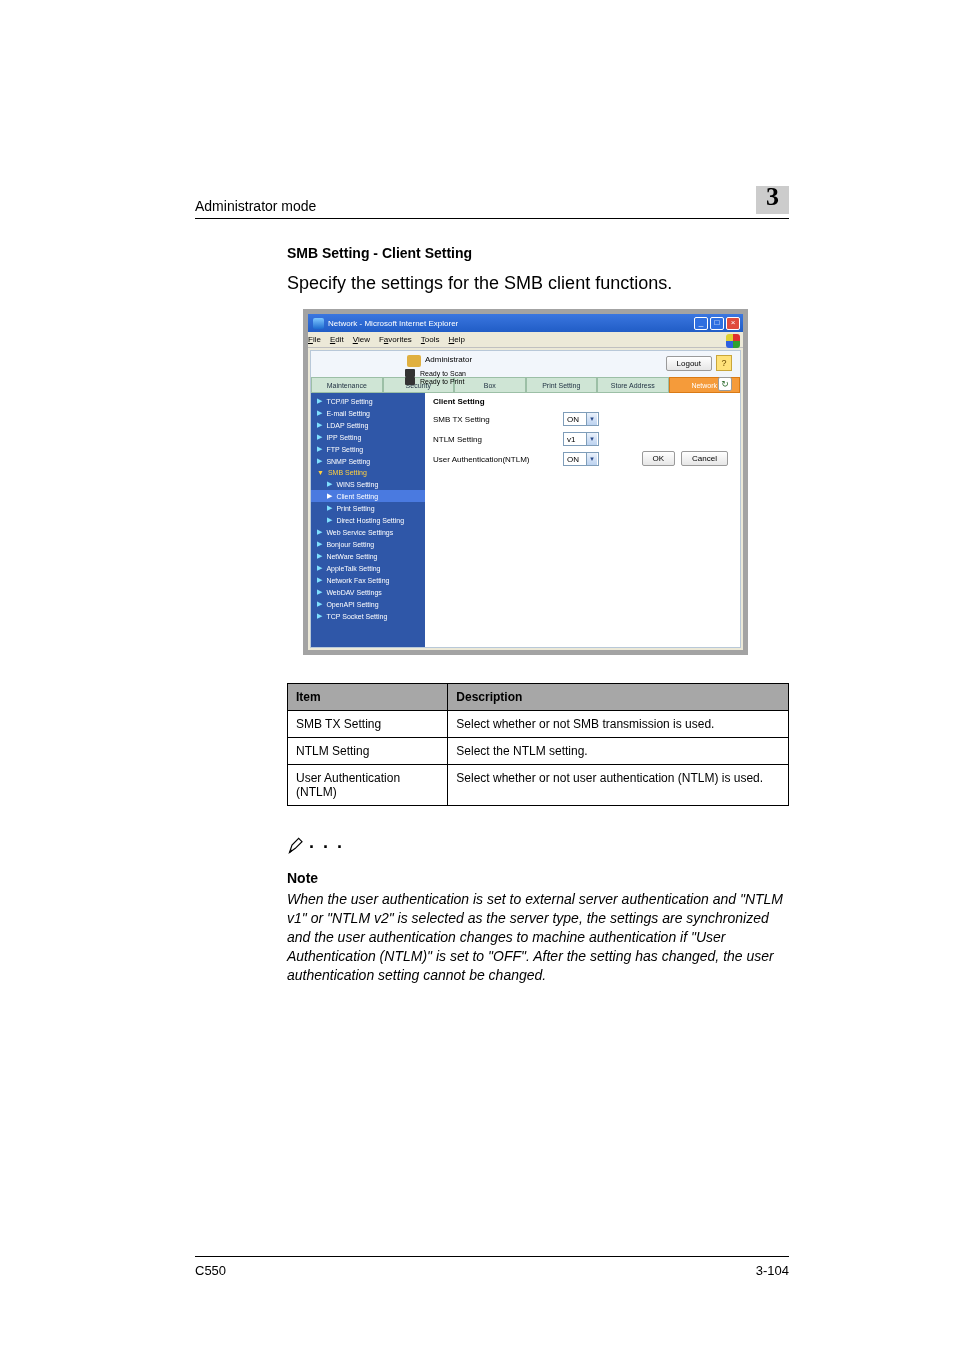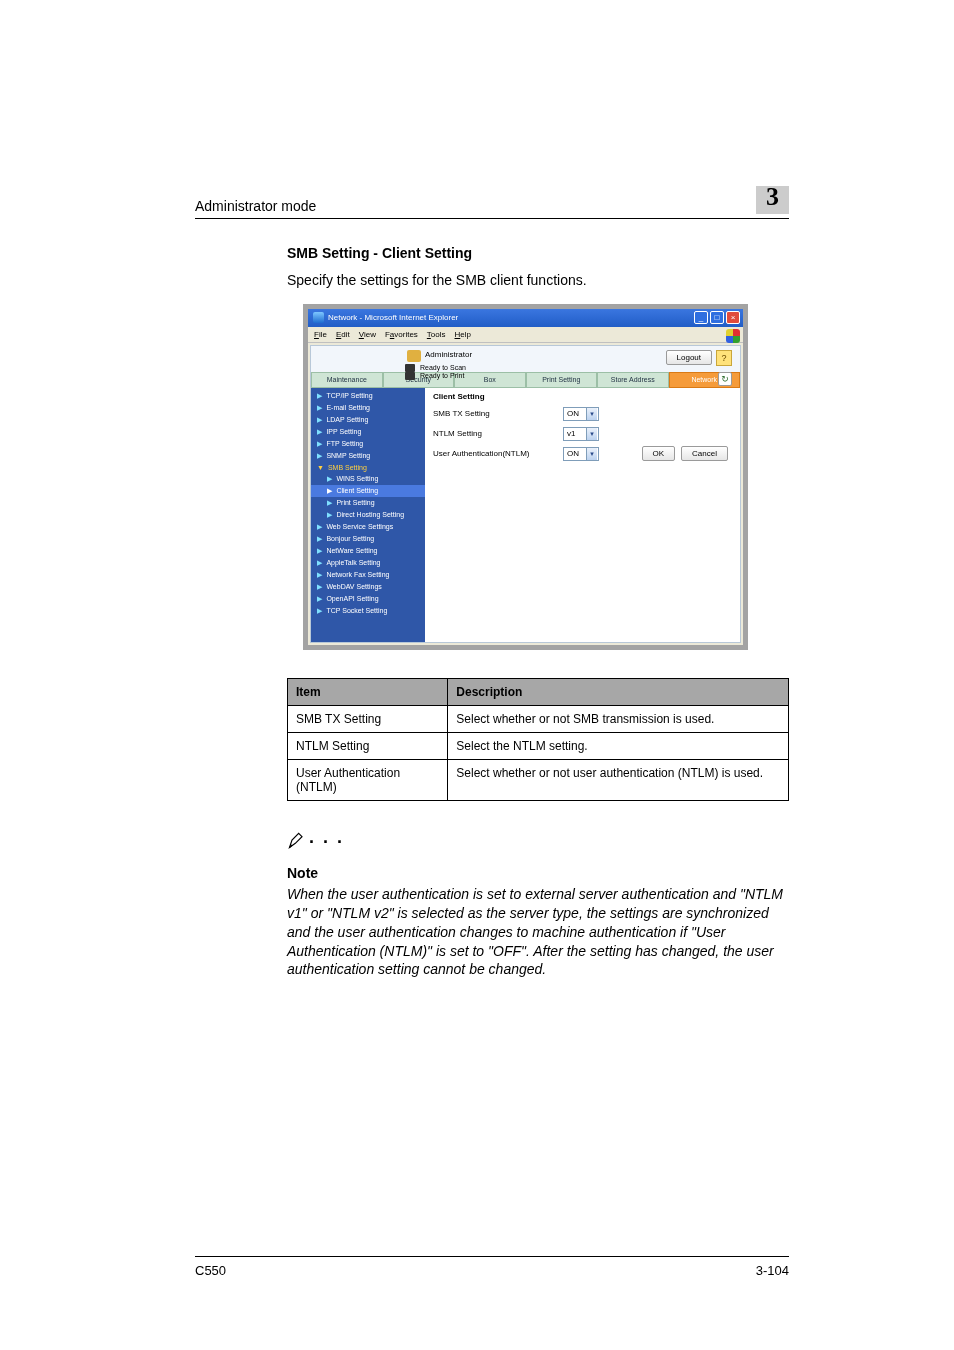--- a/index.html
+++ b/index.html
@@ -4,33 +4,33 @@
 <style>
   * { box-sizing: border-box; margin: 0; padding: 0; }
   html, body { width: 954px; height: 1350px; background: #fff; font-family: Arial, Helvetica, sans-serif; color: #000; }
   .page { padding: 150px 165px 0 195px; position: relative; }
   .header-row { display: flex; justify-content: space-between; align-items: flex-end; border-bottom: 1px solid #000; padding-bottom: 4px; margin-bottom: 26px; margin-top: 36px; }
   .header-left { font-size: 14px; color: #000; }
   .header-right { display:flex; align-items:center; }
   .chapter-box { background: #ccc; padding: 2px 10px 2px 10px; display:inline-flex; align-items:flex-end; height:28px; }
   .chapter-num { font-size: 26px; font-weight: bold; font-family: "Times New Roman", serif; }
   .section-title { font-size: 14px; font-weight: bold; margin: 0 0 10px 92px; }
-  .body-text { font-size: 14px; margin: 0 0 14px 92px; line-height: 1.35; }
+  .body-text { font-size: 18px; margin: 0 0 14px 92px; line-height: 1.35; }
 
   
   .shot { width: 445px; height: 346px; margin: 0 0 28px 108px; border: 5px solid #a3a3a3; background:#ece9d8; font-family: Tahoma, Arial, sans-serif; font-size: 8px; color:#000; position:relative; display:flex; flex-direction:column; }
   .titlebar { height: 18px; background: linear-gradient(#3a76e0,#215dc6); color:#fff; display:flex; align-items:center; justify-content:space-between; padding:0 3px 0 5px; }
   .titlebar .t-left { display:flex; align-items:center; gap:4px; }
   .ie-icon { width:11px; height:11px; background: linear-gradient(#7ec7ff,#1e6cd0); border-radius:2px; display:inline-block; }
   .titlebtns { display:flex; gap:2px; }
   .tb { width:14px; height:13px; border:1px solid #fff; display:flex; align-items:center; justify-content:center; color:#fff; font-size:8px; line-height:1; border-radius:2px; }
   .tb.min { background:#2f6fe0; }
   .tb.max { background:#2f6fe0; }
   .tb.close { background:#e04b3c; }
-  .menubar { height:16px; background:#ece9d8; display:flex; align-items:center; gap:9px; padding:0 6px; border-bottom:1px solid #c0c0c0; }
+  .menubar { height:16px; background:#ece9d8; display:flex; align-items:center; gap:9px; padding:0 0; border-bottom:1px solid #c0c0c0; }
   .menubar span { }
   .mb-u { text-decoration: underline; }
   .ie-flag { width:14px; height:14px; position:absolute; right:3px; top:20px; background: conic-gradient(#e03030 0 25%, #30a030 0 50%, #3060e0 0 75%, #e0d030 0 100%); border-radius:3px; }
 
   .shot-body { flex:1; background:#fff; margin:2px; border:1px solid #b8c8d8; display:flex; flex-direction:column; overflow:hidden; }
   .top-strip { height:26px; background:#f2f6fb; display:flex; align-items:flex-start; padding:4px 6px 0 92px; position:relative; }
   .admin-icon { width:14px; height:12px; background:#e0b040; border-radius:2px; position:absolute; left:96px; top:4px; }
   .admin-label { position:absolute; left:114px; top:4px; }
   .status-block { position:absolute; left:94px; top:18px; }
   .status-row { display:flex; align-items:center; gap:5px; font-size:7px; }

